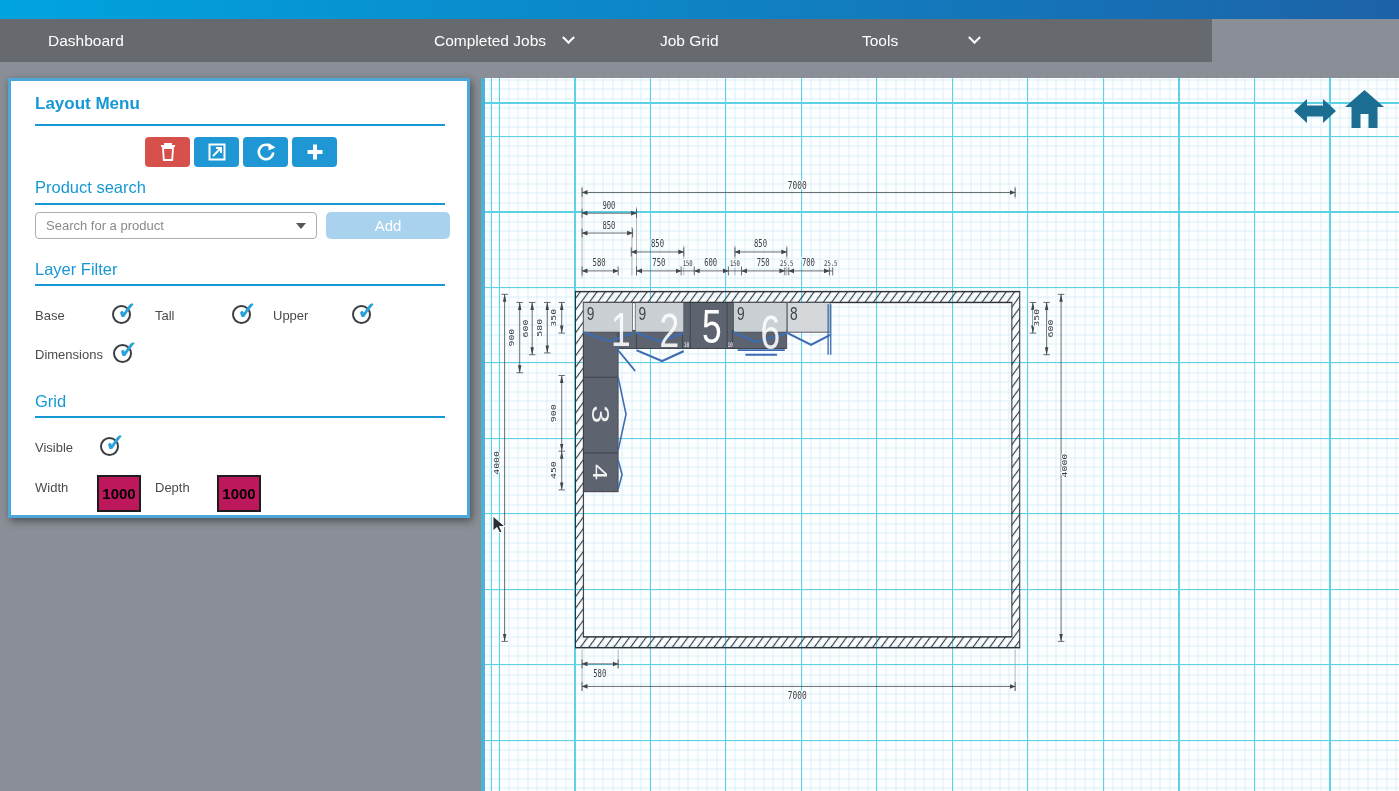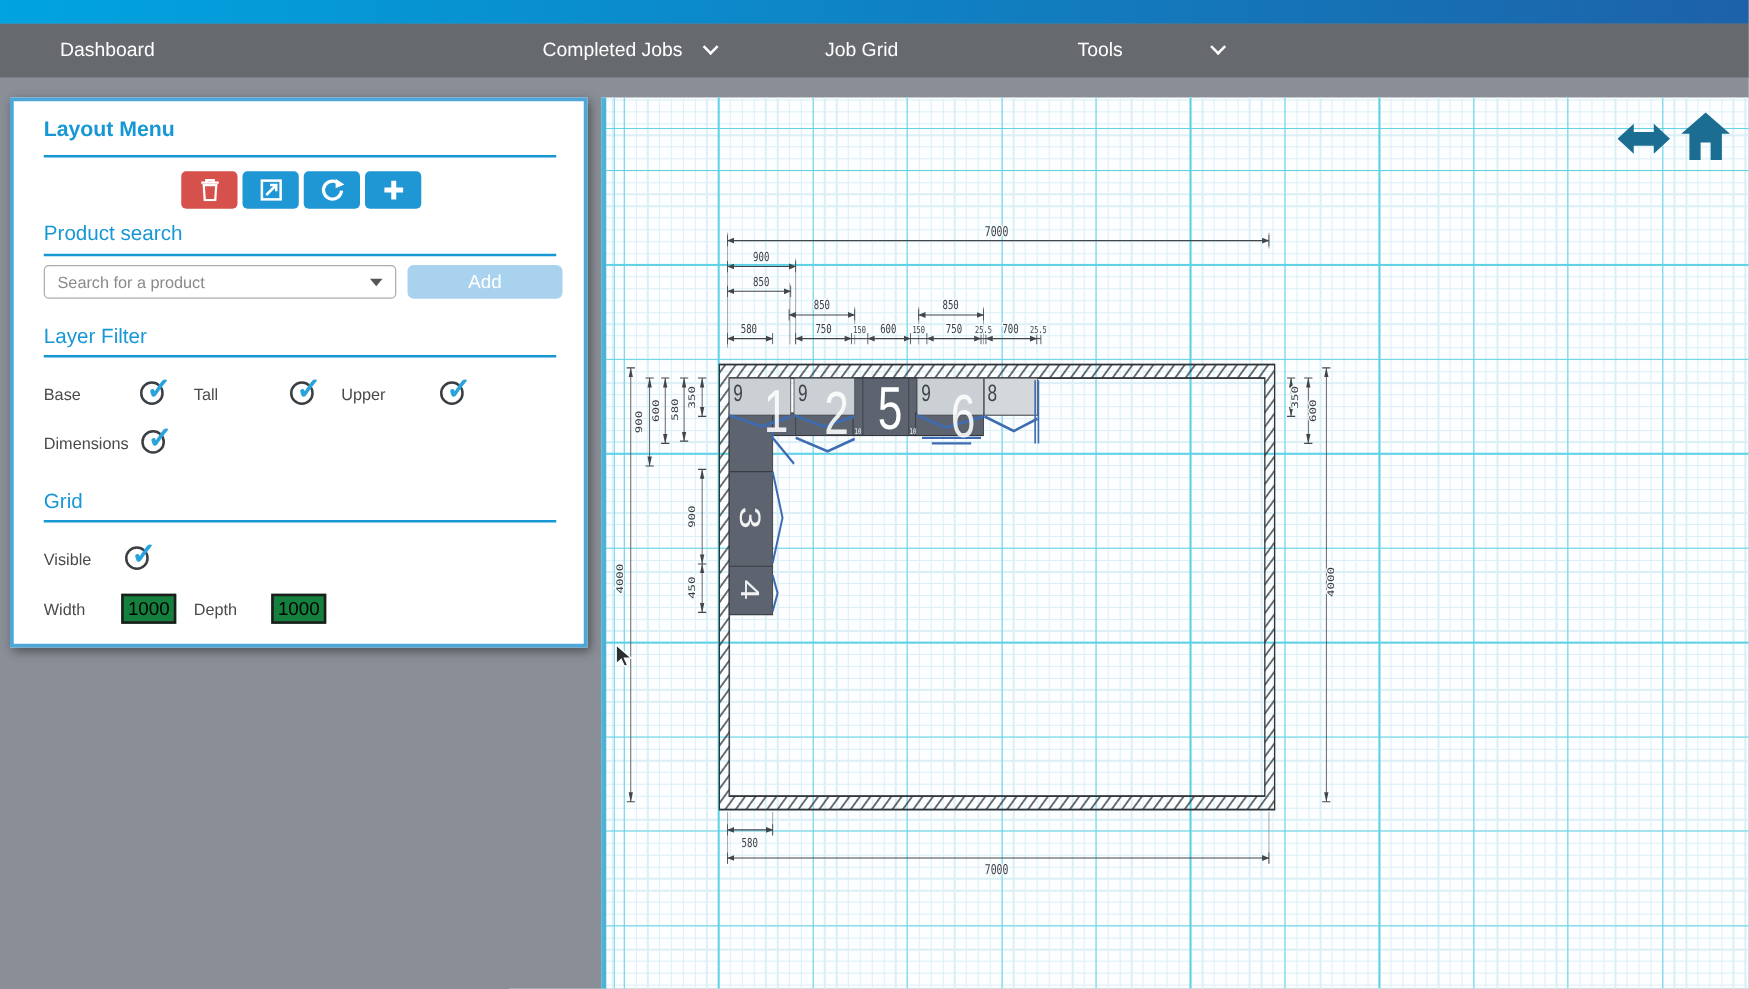--- a/index.html
+++ b/index.html
@@ -4,21 +4,21 @@
 <style>
   * { margin:0; padding:0; box-sizing:border-box; }
   html,body { width:1399px; height:791px; overflow:hidden; }
   body { position:relative; background:#8a8e96; font-family:"Liberation Sans", sans-serif; }
 
   
   .topstrip { position:absolute; left:0; top:0; width:1399px; height:19px;
     background:linear-gradient(to right,#00a4e1,#1d62a8); }
 
   
-  .nav { position:absolute; left:0; top:19px; width:1399px; height:43px; background:#66696e; }
+  .nav { position:absolute; left:0; top:19px; width:1212px; height:43px; background:#66696e; }
   .nav-item { position:absolute; top:0; height:43px; display:flex; align-items:center;
     color:#fff; font-size:15.5px; cursor:pointer; }
   .caret { width:9px; height:9px; border-right:2px solid #fff; border-bottom:2px solid #fff;
     transform:rotate(45deg) translate(-2px,-2px); margin-left:18px; display:inline-block; }
 
   
   .panel { position:absolute; left:8px; top:78px; width:462px; height:440px; background:#fff;
     border:3px solid #4da7d9; border-radius:0; box-shadow:2px 3px 8px rgba(0,0,0,.45); }
   .p-head { position:absolute; left:24px; color:#1798d5; font-weight:bold; font-size:17px; }
   .p-head.sub { font-weight:normal; font-size:16.5px; }
@@ -32,22 +32,22 @@
     align-items:center; padding:0 10px; color:#8a8a8a; font-size:13px; cursor:pointer; }
   .sel-caret { margin-left:auto; width:0; height:0; border-left:5px solid transparent;
     border-right:5px solid transparent; border-top:6px solid #555; }
   .addbtn { position:absolute; left:315px; top:131px; width:124px; height:27px; border:none;
     border-radius:5px; background:#a9d2ef; color:#fff; font-size:15px; cursor:pointer; }
   .flabel { position:absolute; color:#4a4a4a; font-size:13px; }
   .chk { position:absolute; width:19px; height:19px; border:2px solid #3a3f44;
     border-radius:50%; background:#fff; cursor:pointer; }
   .chk::after { content:"✓"; position:absolute; left:3px; top:-10px; color:#2aa2db;
     font-weight:bold; font-size:24px; }
-  .gridnum { position:absolute; width:44px; height:24px; border:2px solid #1d1d1d;
-    background:#15803d; font-family:"Liberation Sans",sans-serif; font-weight:normal;
+  .gridnum { position:absolute; width:44px; height:37px; border:2px solid #1d1d1d;
+    background:#be185d; font-family:"Liberation Sans",sans-serif; font-weight:bold;
     font-size:15px; text-align:center; color:#000; }
 
   
   .canvas { position:absolute; left:481px; top:78px; width:918px; height:713px;
     border-left:4px solid #4ab3d6; background-color:#fcfeff;
     background-image:
       repeating-linear-gradient(to right,  #5ed2e5 0 1px, transparent 1px 75.5px),
       repeating-linear-gradient(to bottom, #5ed2e5 0 1px, transparent 1px 75.5px),
       repeating-linear-gradient(to right,  #dbeff6 0 1px, transparent 1px 9.44px),
       repeating-linear-gradient(to bottom, #dbeff6 0 1px, transparent 1px 9.44px);

